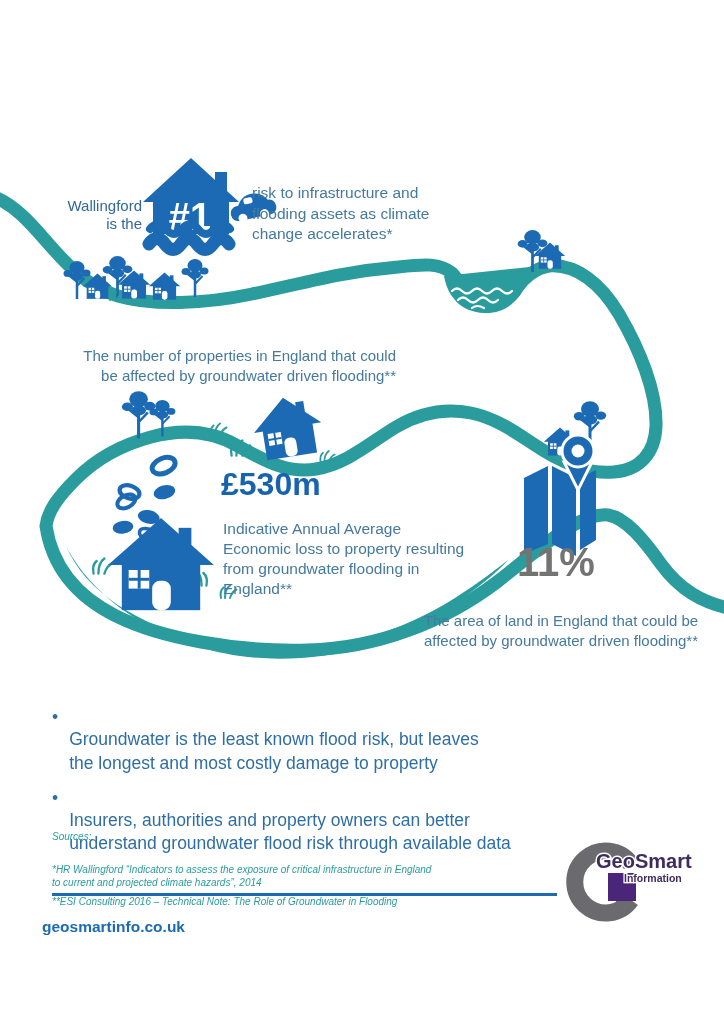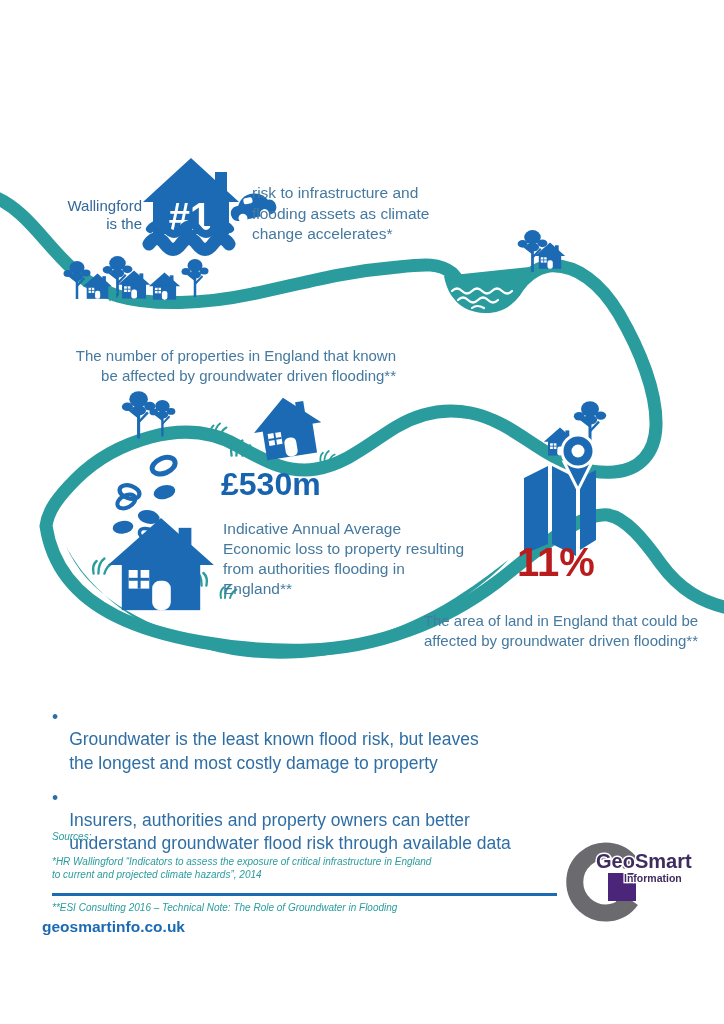--- a/index.html
+++ b/index.html
@@ -11,31 +11,31 @@
         font-size:15px;line-height:1.22;color:#33689d;white-space:pre-line;}
   .risk{position:absolute;left:252px;top:183px;font-size:15.5px;line-height:1.33;
         color:#45799f;white-space:pre-line;}
   .props-label{position:absolute;left:56px;top:346px;width:340px;text-align:right;
         font-size:15px;line-height:1.33;color:#45799f;white-space:pre-line;}
   .props-value{position:absolute;left:404px;top:335px;font-size:44px;font-weight:bold;
         color:#1763ae;letter-spacing:1px;}
   .loss-value{position:absolute;left:221px;top:466px;font-size:32px;font-weight:bold;color:#1763ae;}
   .loss-label{position:absolute;left:223px;top:519px;font-size:15.5px;line-height:1.3;
         color:#45799f;white-space:pre-line;}
-  .area-value{position:absolute;left:517px;top:540px;font-size:40px;font-weight:bold;color:#b91c1c;}
+  .area-value{position:absolute;left:517px;top:540px;font-size:40px;font-weight:bold;color:#737373;}
   .area-label{position:absolute;left:406px;top:611px;width:310px;text-align:center;
         font-size:15px;line-height:1.33;color:#45799f;white-space:pre-line;}
   .bullets{position:absolute;left:52px;top:706px;width:570px;}
   .bullet{display:flex;gap:11px;font-size:17.5px;line-height:1.36;color:#2f6ea5;margin-bottom:11px;}
   .dot{flex:0 0 auto;}
   .bullet-text{white-space:pre-line;margin-top:22px;}
   .sources{position:absolute;left:52px;top:830px;width:460px;font-size:10px;
         font-style:italic;color:#2a9c9d;line-height:1.3;}
-  .src-item{white-space:pre-line;margin-top:12px;}
-  .src-item.second{margin-top:20px;}
+  .src-item{white-space:pre-line;margin-top:20px;}
+  .src-item.second{margin-top:6px;}
   .rule{position:absolute;left:52px;top:893px;width:505px;height:2.5px;background:#1b6ab3;}
   .site{position:absolute;left:42px;top:902px;font-size:15.5px;font-weight:bold;color:#1b6ab3;margin-top:16px;}
   .logo{position:absolute;left:558px;top:834px;width:152px;height:88px;}
   .logo text.main{font-size:20px;font-weight:bold;fill:#3f2b5e;stroke:#fff;stroke-width:3px;paint-order:stroke;}
   .logo text.sub{font-size:10.5px;font-weight:bold;fill:#3f2b5e;stroke:#fff;stroke-width:2.5px;paint-order:stroke;}
 </style>
 </head>
 <body>
 
 <div class="page">
@@ -183,27 +183,27 @@
     </g>
   </svg>
 
 
   <div class="lead">Wallingford
 is the</div>
   <div class="risk">risk to infrastructure and
 flooding assets as climate
 change accelerates*</div>
 
-  <div class="props-label">The number of properties in England that known
+  <div class="props-label">The number of properties in England that could
 be affected by groundwater driven flooding**</div>
 
   <div class="loss-value">£530m</div>
   <div class="loss-label">Indicative Annual Average
 Economic loss to property resulting
-from authorities flooding in
+from groundwater flooding in
 England**</div>
 
   <div class="area-value">11%</div>
   <div class="area-label">The area of land in England that could be
 affected by groundwater driven flooding**</div>
 
   <div class="bullets">
     <div class="bullet">
       <span class="dot">•</span>
       <span class="bullet-text">Groundwater is the least known flood risk, but leaves

